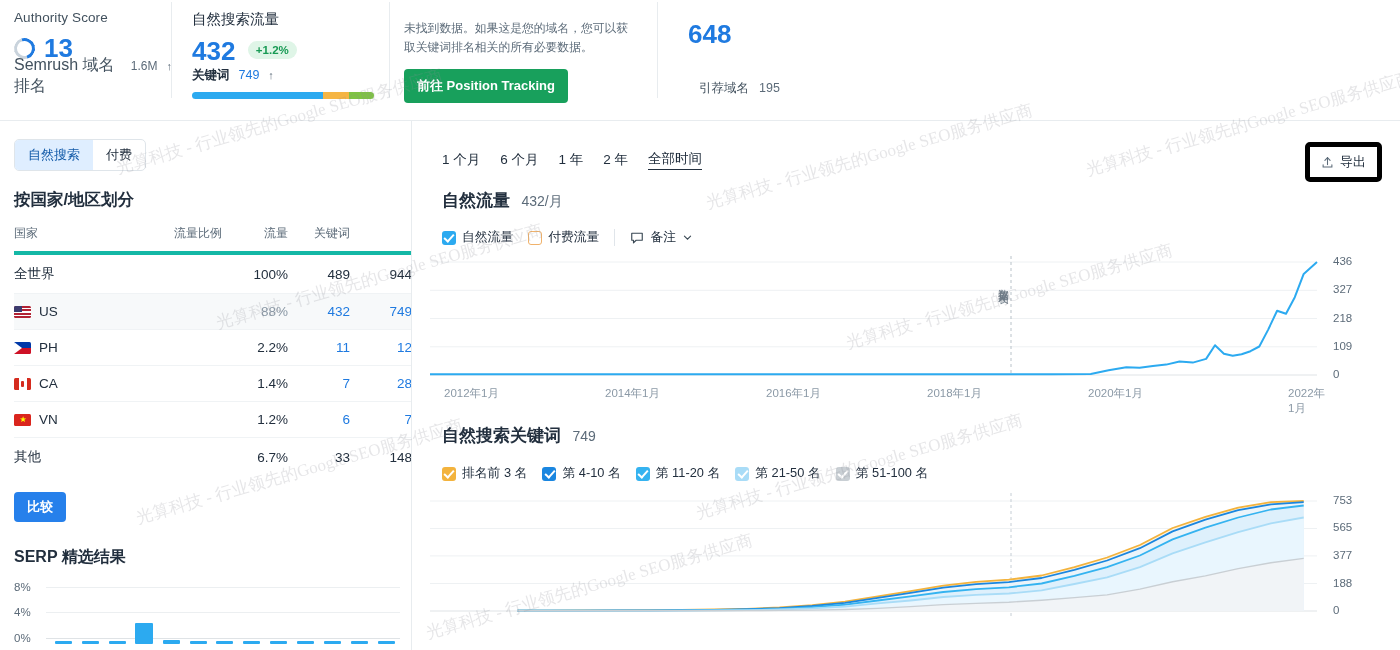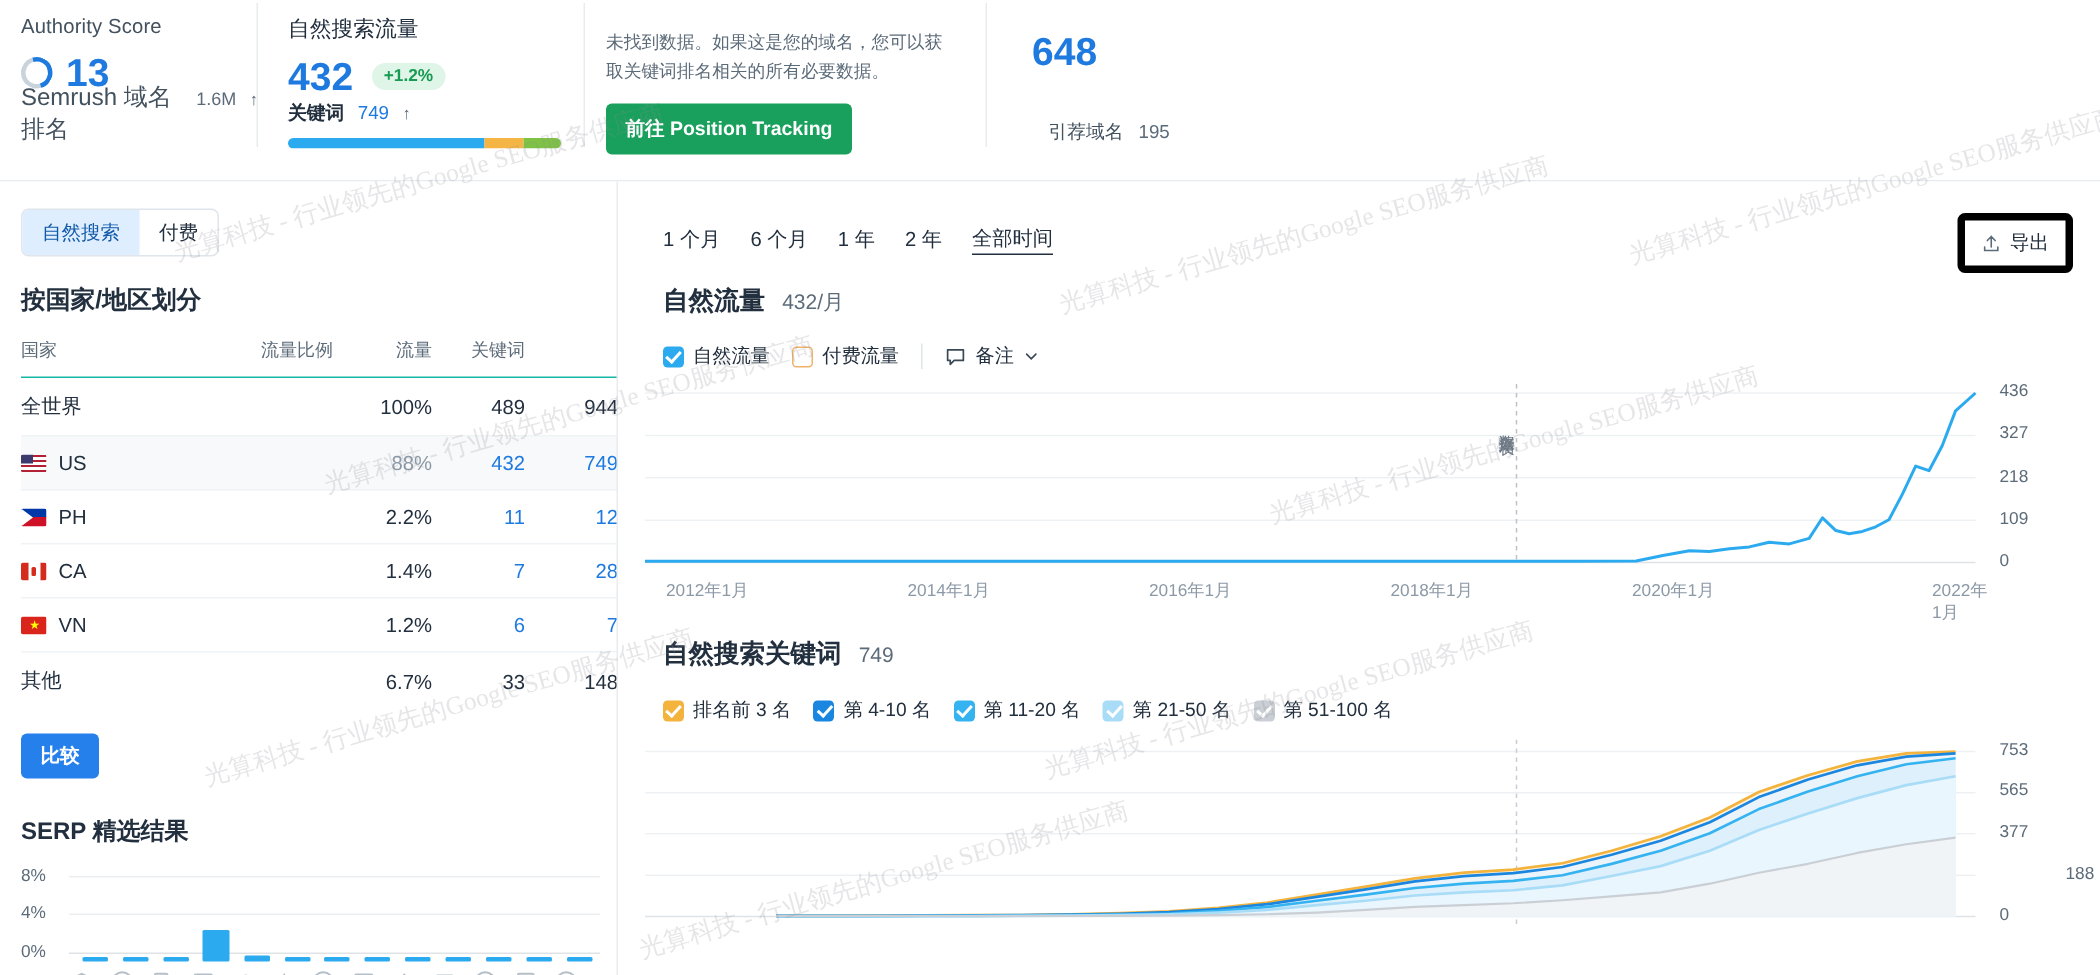--- a/index.html
+++ b/index.html
@@ -106,21 +106,21 @@
     font-size: 13px; padding: 6px 13px; cursor: pointer; color: #222f3e; white-space: nowrap;
   }
   .tabs-sm span.active { background: #dfeeff; color: #1059a8; font-weight: 500; }
   .sec-title { font-size: 16.5px; font-weight: 700; margin: 18px 0 0 14px; color: #222f3e; }
 
   table.geo { width: 398px; margin-left: 14px; margin-top: 14px; border-collapse: collapse; }
   table.geo th {
     font-size: 12px; color: #5c6b79; font-weight: 400; padding: 0 0 9px 0; text-align: right;
   }
   table.geo th:first-child { text-align: left; }
-  table.geo tr.head { border-bottom: 1px solid #14b8a6; }
+  table.geo tr.head { border-bottom: 4px solid #14b8a6; }
   table.geo td { font-size: 13.5px; padding: 10px 0; text-align: right; color: #222f3e; border-bottom: 1px solid #f0f3f5; }
   table.geo td:first-child { text-align: left; }
   table.geo tr.hl td { background: #f7f9fa; }
   table.geo tr.last td { border-bottom: none; }
   .cname { display: flex; align-items: center; gap: 8px; font-size: 13.5px; }
   .flag {
     width: 17px; height: 12px; border-radius: 1.5px; display: inline-block;
     position: relative; overflow: hidden; flex: 0 0 auto;
   }
   .bar-cell { width: 92px; }
@@ -573,21 +573,21 @@
           <path d="M 87.4 117.6 L 120.1 117.6 L 152.9 117.4 L 185.7 117.3 L 218.4 117.1 L 251.2 117.0 L 284.0 116.5 L 316.7 115.8 L 349.5 114.5 L 382.2 112.2 L 415.0 108.7 L 447.8 103.4 L 480.5 98.1 L 513.3 92.6 L 546.1 88.8 L 578.8 86.7 L 611.6 82.5 L 644.4 74.2 L 677.1 64.5 L 709.9 52.0 L 742.6 35.0 L 775.4 23.8 L 808.2 14.6 L 840.9 9.2 L 873.7 8.0 L 873.7 118.0 L 87.4 118.0 Z" fill="#fdf2dd" opacity="0.9"></path>
           <path d="M 87.4 117.6 L 120.1 117.6 L 152.9 117.4 L 185.7 117.3 L 218.4 117.1 L 251.2 117.0 L 284.0 116.5 L 316.7 115.8 L 349.5 114.5 L 382.2 112.2 L 415.0 108.7 L 447.8 103.4 L 480.5 98.1 L 513.3 92.6 L 546.1 88.8 L 578.8 86.7 L 611.6 82.5 L 644.4 74.2 L 677.1 64.5 L 709.9 52.0 L 742.6 35.0 L 775.4 23.8 L 808.2 14.6 L 840.9 9.2 L 873.7 8.0" fill="none" stroke="#f3b33d" stroke-width="1.8" stroke-linejoin="round"></path>
           <path d="M 87.4 117.6 L 120.1 117.6 L 152.9 117.6 L 185.7 117.4 L 218.4 117.3 L 251.2 117.1 L 284.0 116.8 L 316.7 116.2 L 349.5 115.1 L 382.2 113.0 L 415.0 109.8 L 447.8 104.9 L 480.5 99.9 L 513.3 94.6 L 546.1 91.1 L 578.8 89.1 L 611.6 85.0 L 644.4 76.8 L 677.1 67.5 L 709.9 55.2 L 742.6 38.4 L 775.4 26.7 L 808.2 17.2 L 840.9 11.4 L 873.7 9.2 L 873.7 118.0 L 87.4 118.0 Z" fill="#e9f4fd" opacity="0.9"></path>
           <path d="M 87.4 117.6 L 120.1 117.6 L 152.9 117.6 L 185.7 117.4 L 218.4 117.3 L 251.2 117.1 L 284.0 116.8 L 316.7 116.2 L 349.5 115.1 L 382.2 113.0 L 415.0 109.8 L 447.8 104.9 L 480.5 99.9 L 513.3 94.6 L 546.1 91.1 L 578.8 89.1 L 611.6 85.0 L 644.4 76.8 L 677.1 67.5 L 709.9 55.2 L 742.6 38.4 L 775.4 26.7 L 808.2 17.2 L 840.9 11.4 L 873.7 9.2" fill="none" stroke="#1a86e0" stroke-width="1.8" stroke-linejoin="round"></path>
           <path d="M 87.4 117.7 L 120.1 117.7 L 152.9 117.7 L 185.7 117.6 L 218.4 117.6 L 251.2 117.4 L 284.0 117.1 L 316.7 116.7 L 349.5 116.0 L 382.2 114.2 L 415.0 111.6 L 447.8 107.5 L 480.5 103.4 L 513.3 99.0 L 546.1 96.1 L 578.8 94.3 L 611.6 90.5 L 644.4 82.9 L 677.1 74.2 L 709.9 62.5 L 742.6 46.4 L 775.4 34.7 L 808.2 24.5 L 840.9 16.5 L 873.7 12.5 L 873.7 118.0 L 87.4 118.0 Z" fill="#ddf0fc" opacity="0.9"></path>
           <path d="M 87.4 117.7 L 120.1 117.7 L 152.9 117.7 L 185.7 117.6 L 218.4 117.6 L 251.2 117.4 L 284.0 117.1 L 316.7 116.7 L 349.5 116.0 L 382.2 114.2 L 415.0 111.6 L 447.8 107.5 L 480.5 103.4 L 513.3 99.0 L 546.1 96.1 L 578.8 94.3 L 611.6 90.5 L 644.4 82.9 L 677.1 74.2 L 709.9 62.5 L 742.6 46.4 L 775.4 34.7 L 808.2 24.5 L 840.9 16.5 L 873.7 12.5" fill="none" stroke="#35b3f0" stroke-width="1.8" stroke-linejoin="round"></path>
           <path d="M 87.4 117.7 L 120.1 117.7 L 152.9 117.7 L 185.7 117.7 L 218.4 117.7 L 251.2 117.6 L 284.0 117.4 L 316.7 117.1 L 349.5 116.5 L 382.2 115.4 L 415.0 113.6 L 447.8 110.4 L 480.5 107.5 L 513.3 104.0 L 546.1 101.9 L 578.8 100.5 L 611.6 97.3 L 644.4 91.0 L 677.1 84.4 L 709.9 74.2 L 742.6 60.3 L 775.4 49.3 L 808.2 39.1 L 840.9 30.4 L 873.7 24.5 L 873.7 118.0 L 87.4 118.0 Z" fill="#eaf6fe" opacity="0.9"></path>
           <path d="M 87.4 117.7 L 120.1 117.7 L 152.9 117.7 L 185.7 117.7 L 218.4 117.7 L 251.2 117.6 L 284.0 117.4 L 316.7 117.1 L 349.5 116.5 L 382.2 115.4 L 415.0 113.6 L 447.8 110.4 L 480.5 107.5 L 513.3 104.0 L 546.1 101.9 L 578.8 100.5 L 611.6 97.3 L 644.4 91.0 L 677.1 84.4 L 709.9 74.2 L 742.6 60.3 L 775.4 49.3 L 808.2 39.1 L 840.9 30.4 L 873.7 24.5" fill="none" stroke="#a9dcf7" stroke-width="1.8" stroke-linejoin="round"></path>
           <path d="M 87.4 117.7 L 120.1 117.7 L 152.9 117.7 L 185.7 117.7 L 218.4 117.7 L 251.2 117.7 L 284.0 117.7 L 316.7 117.6 L 349.5 117.4 L 382.2 117.1 L 415.0 116.5 L 447.8 115.4 L 480.5 113.6 L 513.3 111.6 L 546.1 110.4 L 578.8 109.2 L 611.6 107.2 L 644.4 104.6 L 677.1 101.9 L 709.9 96.1 L 742.6 88.8 L 775.4 82.9 L 808.2 75.6 L 840.9 69.8 L 873.7 65.4 L 873.7 118.0 L 87.4 118.0 Z" fill="#f2f4f6" opacity="0.9"></path>
           <path d="M 87.4 117.7 L 120.1 117.7 L 152.9 117.7 L 185.7 117.7 L 218.4 117.7 L 251.2 117.7 L 284.0 117.7 L 316.7 117.6 L 349.5 117.4 L 382.2 117.1 L 415.0 116.5 L 447.8 115.4 L 480.5 113.6 L 513.3 111.6 L 546.1 110.4 L 578.8 109.2 L 611.6 107.2 L 644.4 104.6 L 677.1 101.9 L 709.9 96.1 L 742.6 88.8 L 775.4 82.9 L 808.2 75.6 L 840.9 69.8 L 873.7 65.4" fill="none" stroke="#c9cfd4" stroke-width="1.4" stroke-linejoin="round"></path>
-        </svg><div class="ylabels" style="left: 903px; top: 1px;">753</div><div class="ylabels" style="left: 903px; top: 28.4635px;">565</div><div class="ylabels" style="left: 903px; top: 55.927px;">377</div><div class="ylabels" style="left: 903px; top: 83.5365px; margin-left: 44px;">188</div><div class="ylabels" style="left: 903px; top: 111px;">0</div></div>
+        </svg><div class="ylabels" style="left: 903px; top: 1px;">753</div><div class="ylabels" style="left: 903px; top: 28.4635px;">565</div><div class="ylabels" style="left: 903px; top: 55.927px;">377</div><div class="ylabels" style="left: 903px; top: 83.5365px;">188</div><div class="ylabels" style="left: 903px; top: 111px;">0</div></div>
 
     <div class="xlabels" id="x2" style="left:18px; top:618px; width:900px;"></div>
   </div>
 
   <div id="wms">
       <div class="wm" style="left: 110px; top: 110px;">光算科技 - 行业领先的Google SEO服务供应商</div>
       <div class="wm" style="left: 1080px; top: 112px;">光算科技 - 行业领先的Google SEO服务供应商</div>
       <div class="wm" style="left: 700px; top: 145px;">光算科技 - 行业领先的Google SEO服务供应商</div>
       <div class="wm" style="left: 210px; top: 265px;">光算科技 - 行业领先的Google SEO服务供应商</div>
       <div class="wm" style="left: 840px; top: 285px;">光算科技 - 行业领先的Google SEO服务供应商</div>

